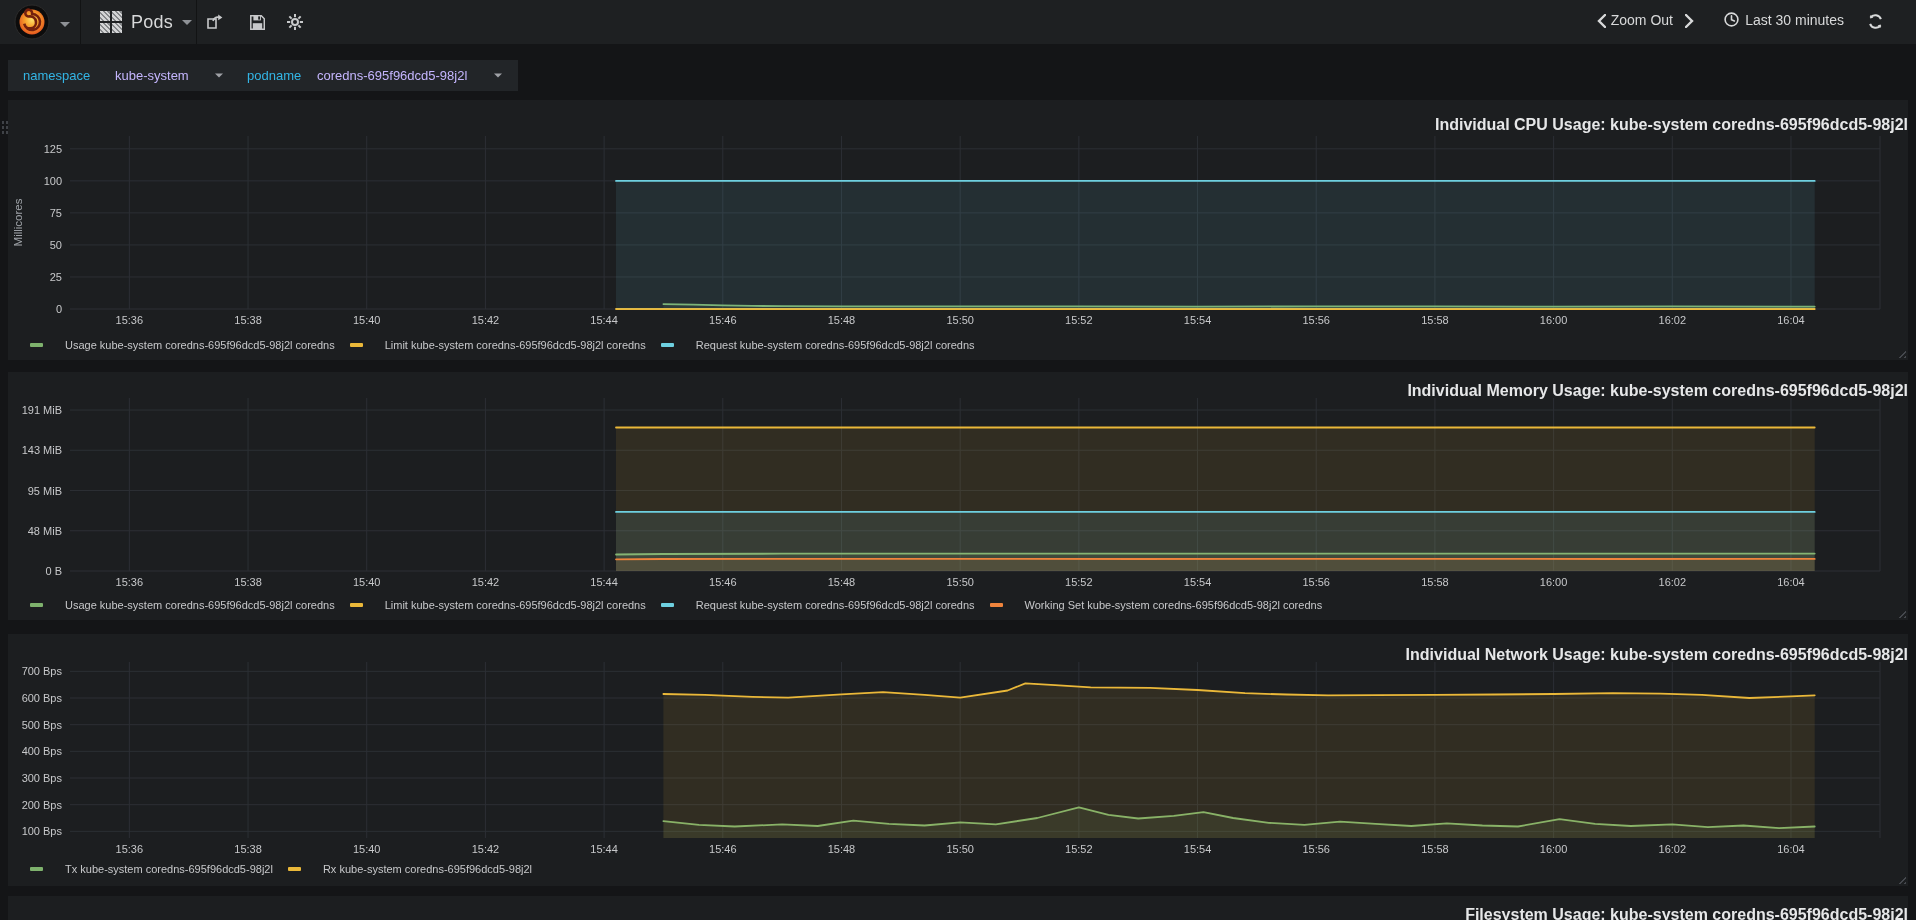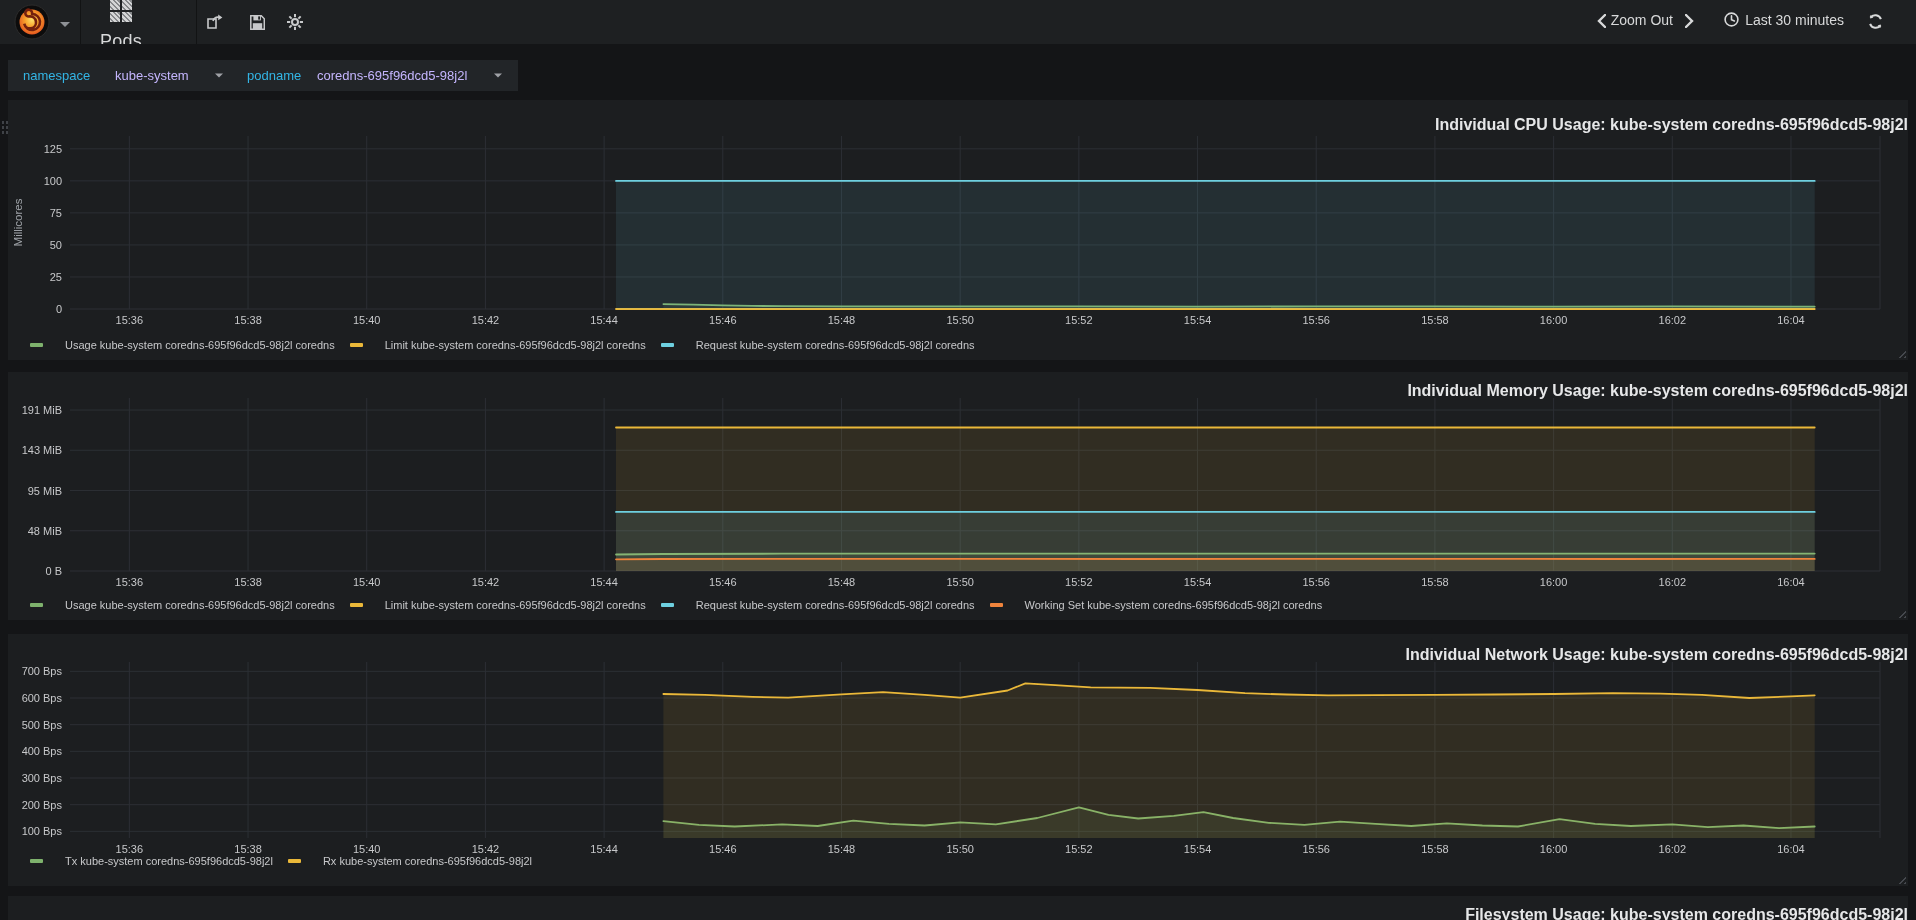--- a/index.html
+++ b/index.html
@@ -4,21 +4,21 @@
 <style>
   * { margin:0; padding:0; box-sizing:border-box; }
   html,body { width:1916px; height:920px; overflow:hidden; background:#141517; font-family:"Liberation Sans", sans-serif; }
 
   
   .navbar { position:absolute; left:0; top:0; width:1916px; height:44px; background:#1e2022; }
   .nav-sep { position:absolute; top:0; width:1px; height:44px; background:#121314; }
   .logo-btn { position:absolute; left:8px; top:3px; width:66px; height:38px; cursor:pointer; }
   .logo-caret { position:absolute; left:52px; top:19px; }
   .caret { width:0; height:0; border-left:5px solid transparent; border-right:5px solid transparent; border-top:5px solid #8e9196; display:inline-block; }
-  .dash-nav { position:absolute; left:86px; top:0; height:44px; display:flex; align-items:center; gap:9px; padding:0 14px; cursor:pointer;flex-direction:column; }
+  .dash-nav { position:absolute; left:86px; top:0; height:44px; display:flex; align-items:center; gap:9px; padding:0 14px; cursor:pointer; }
   .grid-icon { width:22px; height:22px; display:grid; grid-template-columns:10px 10px; grid-template-rows:10px 10px; gap:2px; }
   .grid-icon span { background:repeating-linear-gradient(45deg,#d4d5d6 0 1.5px,#85878a 1.5px 3.5px); }
   .dash-title { font-size:18px; color:#d8d9da; letter-spacing:.2px; }
   .nav-icon-btn { position:absolute; top:11px; width:26px; height:22px; display:flex; align-items:center; justify-content:center; cursor:pointer; }
   .tr-group { position:absolute; top:0; height:44px; right:0; }
   .tr-item { position:absolute; top:12px; color:#d8d9da; font-size:14px; cursor:pointer; white-space:nowrap; }
 
   
   .submenu { position:absolute; left:0; top:44px; width:1916px; height:52px; background:#141517; }
   .pill { position:absolute; top:16px; height:31px; background:#222528; display:flex; align-items:center; padding:0 15px; font-size:13px; }
@@ -339,21 +339,21 @@
       <text x="54" y="94.66666666666667" fill="#c7c8ca" font-size="11" text-anchor="end" font-family="Liberation Sans, sans-serif">500 Bps</text>
       <line x1="62" y1="64" x2="1872" y2="64" stroke="#2c2f34" stroke-width="1"></line>
       <text x="54" y="68" fill="#c7c8ca" font-size="11" text-anchor="end" font-family="Liberation Sans, sans-serif">600 Bps</text>
       <line x1="62" y1="37.333333333333314" x2="1872" y2="37.333333333333314" stroke="#2c2f34" stroke-width="1"></line>
       <text x="54" y="41.333333333333314" fill="#c7c8ca" font-size="11" text-anchor="end" font-family="Liberation Sans, sans-serif">700 Bps</text>
       <polygon points="655.4,187.2 691.0,190.9 726.7,192.5 774.1,190.4 809.7,192.0 845.3,186.7 881.0,189.9 916.6,191.5 952.2,188.3 987.8,190.4 1029.3,184.0 1070.9,173.3 1100.5,180.8 1130.2,184.5 1165.8,181.9 1195.5,178.1 1225.1,184.0 1260.8,188.8 1296.4,190.9 1332.0,187.7 1367.6,189.9 1403.2,192.0 1438.8,189.3 1474.4,191.5 1510.0,192.5 1551.5,185.1 1587.1,189.9 1622.8,192.0 1664.3,190.4 1699.9,193.1 1735.5,191.5 1771.1,194.1 1806.7,192.5 1806.7,204 655.4,204" fill="#7eb26d" fill-opacity="0.1"></polygon>
       <polyline points="655.4,187.2 691.0,190.9 726.7,192.5 774.1,190.4 809.7,192.0 845.3,186.7 881.0,189.9 916.6,191.5 952.2,188.3 987.8,190.4 1029.3,184.0 1070.9,173.3 1100.5,180.8 1130.2,184.5 1165.8,181.9 1195.5,178.1 1225.1,184.0 1260.8,188.8 1296.4,190.9 1332.0,187.7 1367.6,189.9 1403.2,192.0 1438.8,189.3 1474.4,191.5 1510.0,192.5 1551.5,185.1 1587.1,189.9 1622.8,192.0 1664.3,190.4 1699.9,193.1 1735.5,191.5 1771.1,194.1 1806.7,192.5" fill="none" stroke="#7eb26d" stroke-width="1.8" stroke-linejoin="round" stroke-linecap="round"></polyline>
       <polygon points="655.4,60.0 697.0,60.8 744.5,62.9 780.1,63.7 833.5,60.3 875.0,58.1 916.6,60.8 952.2,63.7 999.6,56.5 1017.4,49.3 1047.1,51.2 1082.7,53.3 1142.1,53.9 1189.5,56.0 1237.0,59.2 1278.6,60.5 1320.1,61.3 1367.6,61.1 1426.9,60.8 1486.3,60.5 1545.6,60.0 1605.0,59.2 1652.4,59.7 1694.0,60.8 1741.4,64.0 1783.0,62.4 1806.7,61.3 1806.7,204 655.4,204" fill="#eab839" fill-opacity="0.1"></polygon>
       <polyline points="655.4,60.0 697.0,60.8 744.5,62.9 780.1,63.7 833.5,60.3 875.0,58.1 916.6,60.8 952.2,63.7 999.6,56.5 1017.4,49.3 1047.1,51.2 1082.7,53.3 1142.1,53.9 1189.5,56.0 1237.0,59.2 1278.6,60.5 1320.1,61.3 1367.6,61.1 1426.9,60.8 1486.3,60.5 1545.6,60.0 1605.0,59.2 1652.4,59.7 1694.0,60.8 1741.4,64.0 1783.0,62.4 1806.7,61.3" fill="none" stroke="#eab839" stroke-width="1.8" stroke-linejoin="round" stroke-linecap="round"></polyline>
     </svg>
-  <div class="legend" id="legend2" style="top:221px">
+  <div class="legend" id="legend2" style="top:229px">
       <span class="legend-item">
         <span class="legend-dash" style="background: rgb(126, 178, 109);"></span>
         <span class="legend-label">Tx kube-system coredns-695f96dcd5-98j2l</span>
       </span>
       <span class="legend-item">
         <span class="legend-dash" style="background: rgb(234, 184, 57);"></span>
         <span class="legend-label">Rx kube-system coredns-695f96dcd5-98j2l</span>
       </span>
     </div>
   <div class="resize-grip"></div>

